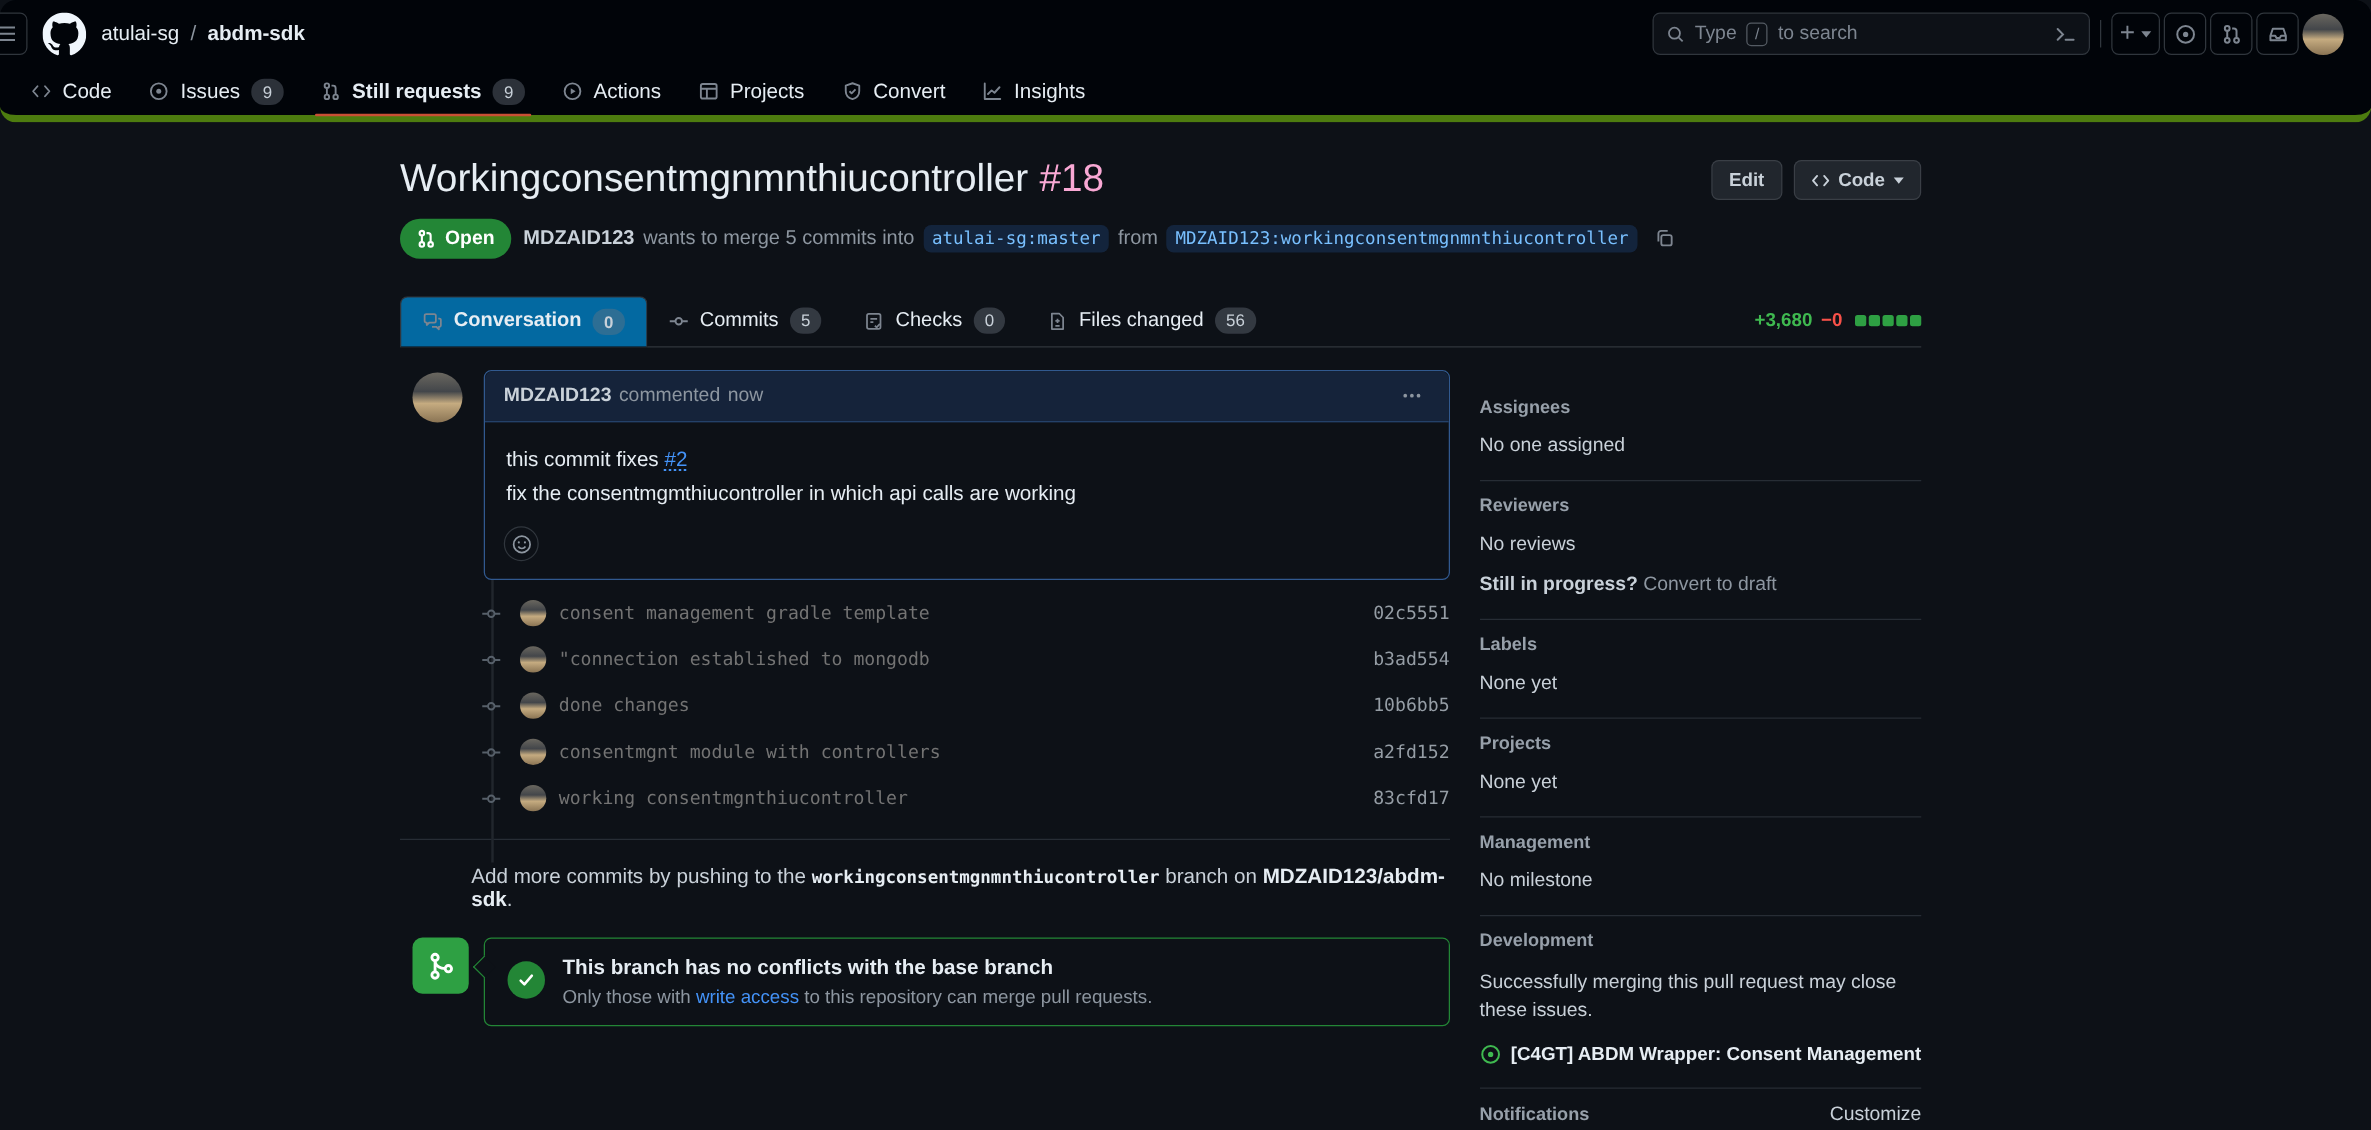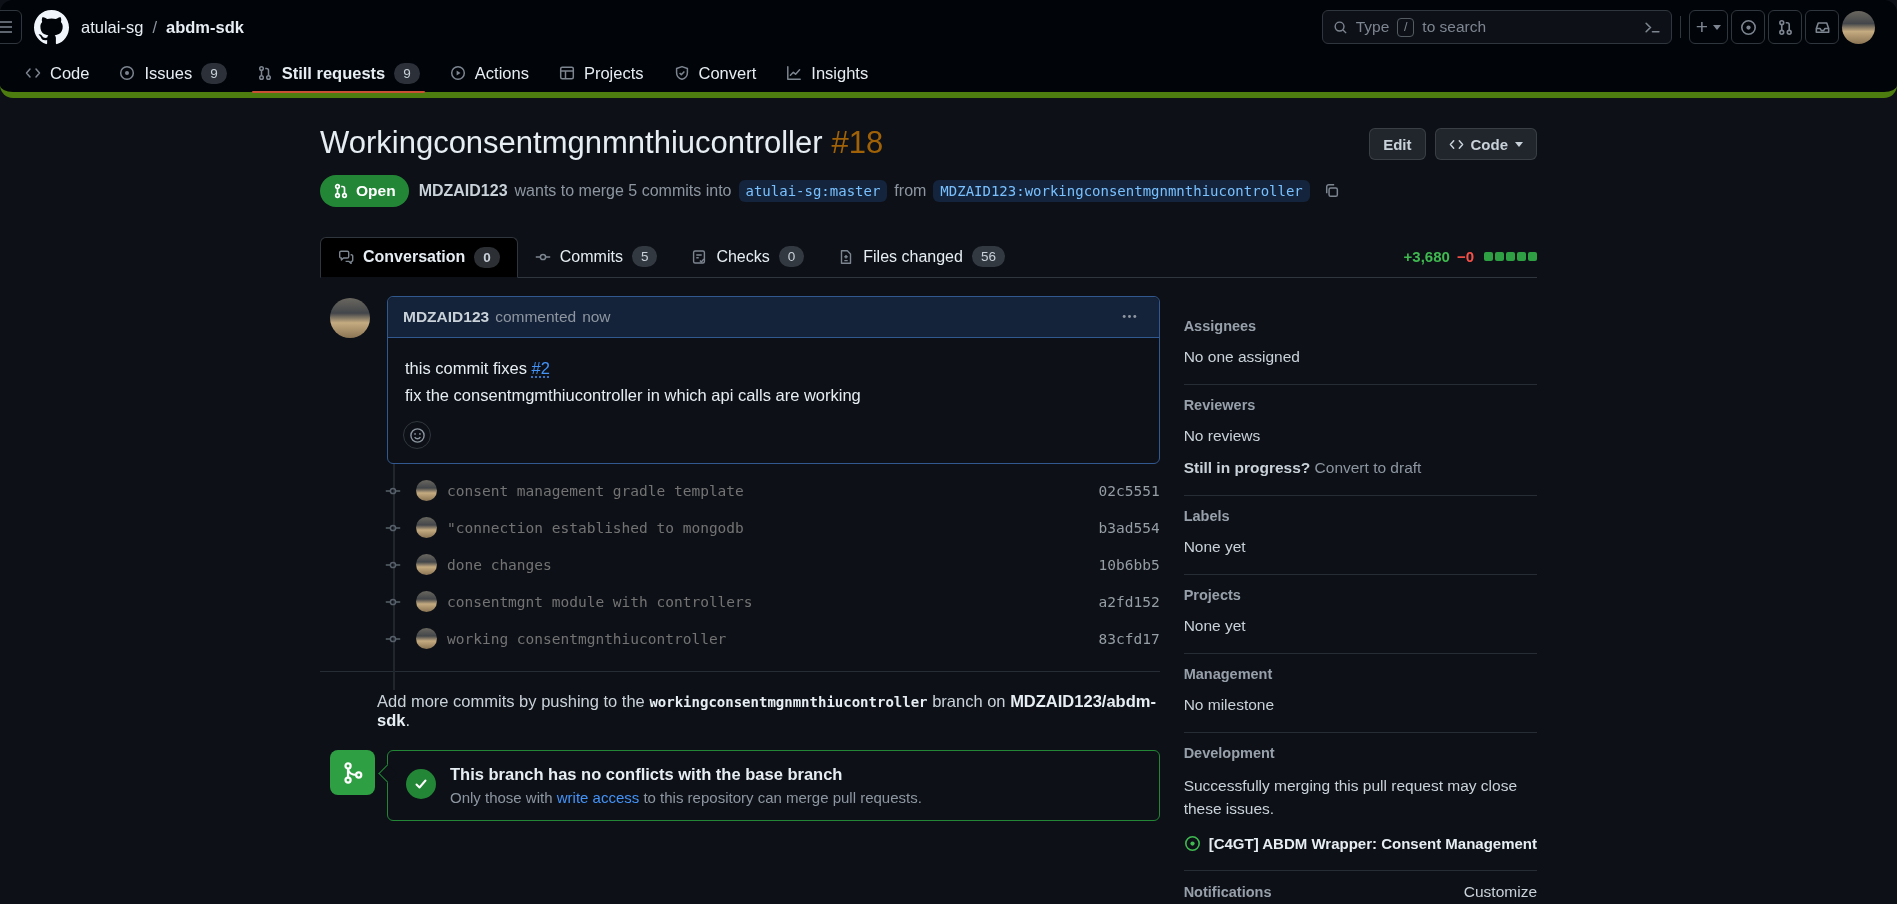--- a/index.html
+++ b/index.html
@@ -47,39 +47,39 @@
     background:#c94f35; border-radius:3px; }
   .pill { background:rgba(110,118,129,0.4); color:#c9d1d9; border-radius:2em; font-size:13.5px;
     padding:1px 9px; line-height:19px; }
 
   
   .layout { margin-left:320px; width:1217px; }
 
   .pr-head { padding-top:26px; display:flex; align-items:flex-start; }
   .pr-titlewrap { flex:1; }
   .pr-title { font-size:31px; font-weight:400; line-height:1.25; }
-  .pr-number { color:#a16207; margin-left:9px; font-weight:300; }
+  .pr-number { color:#f9a8d4; margin-left:9px; font-weight:300; }
   .headbtns { display:flex; gap:9px; padding-top:4px; }
   .btn { height:32px; background:#21262d; border:1px solid rgba(240,246,252,0.12); border-radius:6px;
     color:#c9d1d9; font-size:15px; font-weight:600; display:flex; align-items:center; gap:7px; padding:0 13px; }
 
   .staterow { margin-top:12px; display:flex; align-items:center; gap:10px; flex-wrap:wrap; }
   .open-badge { background:#238636; color:#fff; border-radius:2em; padding:0 13px; height:32px;
     display:flex; align-items:center; gap:7px; font-size:15.5px; font-weight:600; }
   .merge-sentence { color:#8d96a0; font-size:16px; display:flex; align-items:center; gap:7px; flex-wrap:wrap; }
   .ms-author { color:#c9d1d9; font-weight:700; }
   .refchip { font-family:"DejaVu Sans Mono","Liberation Mono",monospace; font-size:14px; color:#79c0ff;
     background:rgba(56,139,253,0.16); border-radius:6px; padding:3px 7px;text-align:right; }
   .copybtn { color:#7d8590; background:none; border:none; display:inline-flex; }
 
   
   .tabsrow { margin-top:30px; display:flex; align-items:stretch; height:41px; border-bottom:1px solid #30363d; position:relative; }
   .tab { display:flex; align-items:center; gap:9px; padding:0 17px; color:#e6edf3; font-size:16px; }
   .tab .icon { color:#7d8590; }
-  .tab.active { border:1px solid #30363d; border-bottom:1px solid #0d1117; background:#000000;
+  .tab.active { border:1px solid #30363d; border-bottom:1px solid #0d1117; background:#0369a1;
     border-radius:6px 6px 0 0; margin-bottom:-1px; font-weight:600; }
   .diffstat { margin-left:auto; align-self:center; display:flex; align-items:center; gap:7px; font-size:15px; font-weight:700; }
   .additions { color:#3fb950; }
   .deletions { color:#f85149; }
   .blocks { display:flex; gap:2px; margin-left:3px; }
   .blocks span { width:9px; height:9px; background:#2ea043; border-radius:2px; }
 
   .content { display:flex; gap:24px; }
   .main { width:896px; }
 

